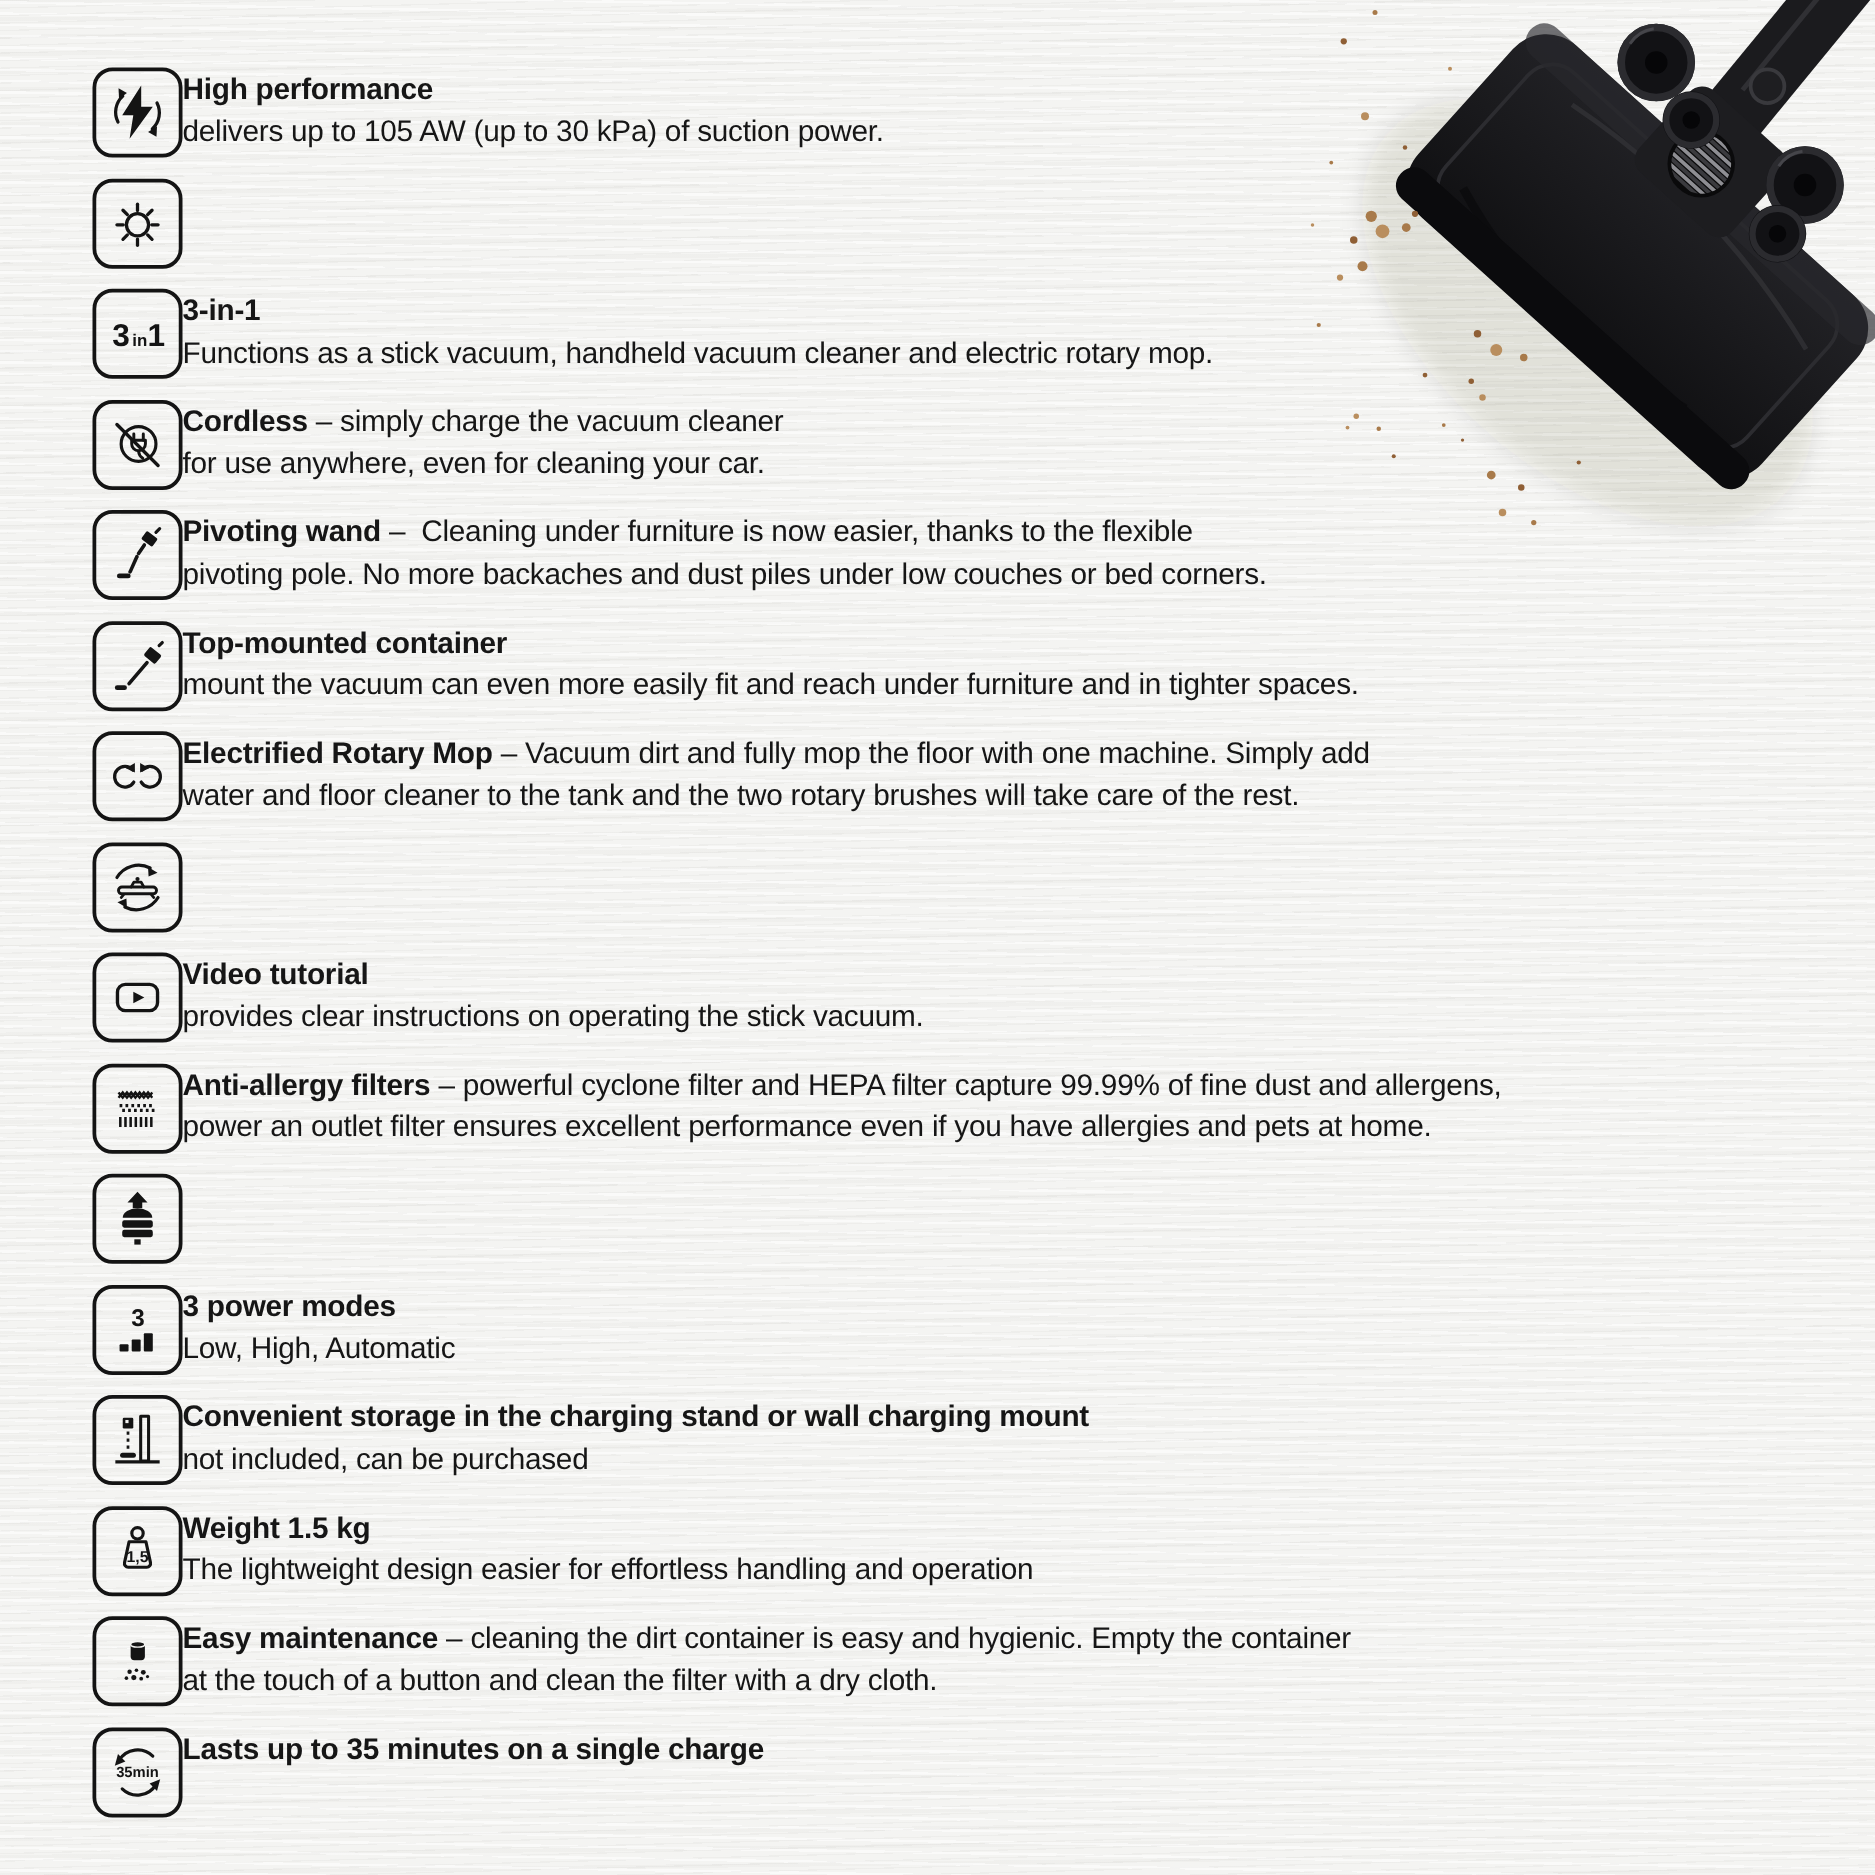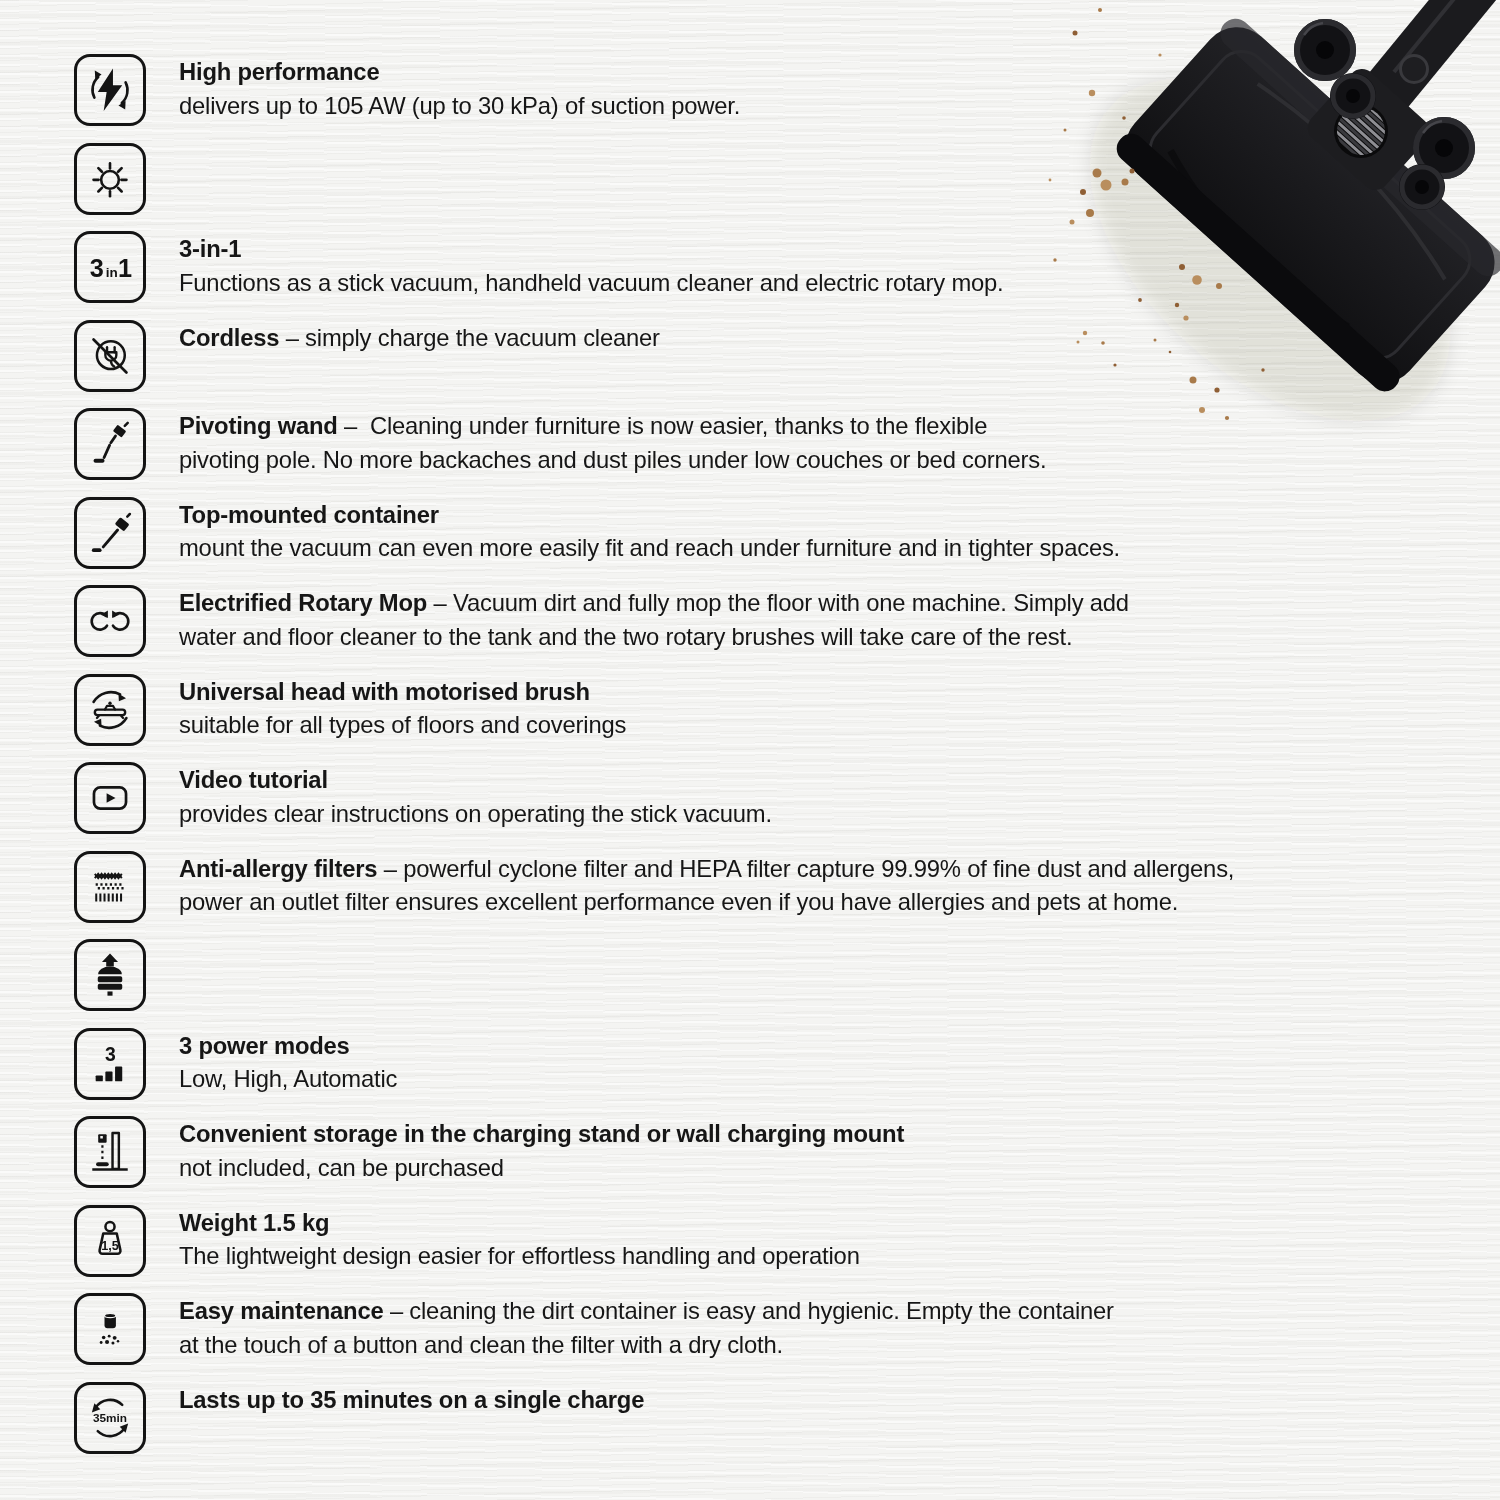--- a/index.html
+++ b/index.html
@@ -15,21 +15,21 @@
       repeating-linear-gradient(181deg, rgba(255,255,255,.55) 0 2px, transparent 2px 9px),
       repeating-linear-gradient(179.3deg, rgba(135,132,122,.04) 0 3px, transparent 3px 14px);
   }
   .photo{position:absolute;top:0;right:0;z-index:1;pointer-events:none;}
   .features{position:absolute;left:74px;top:54px;z-index:2;}
   .row{display:flex;align-items:flex-start;height:88.5px;}
   .icon-box{
     width:66px;height:66px;flex:none;border:3.6px solid #141414;border-radius:16px;
     display:flex;align-items:center;justify-content:center;background:transparent;
   }
-  .txt{margin-left:33px;padding-top:1px;}
+  .txt{padding-top:1px;}
   .l1,.l2{white-space:pre;font-size:23.8px;line-height:33.5px;letter-spacing:-0.2px;}
   .b{font-weight:bold;}
 </style>
 </head>
 <body>
 
 <div class="page">
   <div class="texture"></div>
 
   <svg class="photo" width="480" height="470" viewBox="0 0 480 470">
@@ -185,20 +185,21 @@
      <path d="M28.5 21.5 v6"></path>
               <path d="M37.5 21.5 v6"></path>
      <path d="M26.5 27.5 h13 v3.5 a6.5 6.5 0 0 1 -13 0 Z"></path>
      <path d="M33 38 q0.5 4.5 4 6.5"></path>
             </g>
    <path d="M12.5 12.5 L51.5 51.5" stroke="#141414" stroke-width="3.2" stroke-linecap="round"></path>
           </svg>
         </div>
       <div class="txt">
         <div class="l1"><span class="b t-title">Cordless</span><span class="t-inline"> – simply charge the vacuum cleaner</span></div>
+        <div class="l2 t-line2">for use anywhere, even for cleaning your car.</div>
       </div>
     </div>
 
     <div class="row">
       <div class="icon-box">
           <svg width="54" height="54" viewBox="0 0 64 64">
    <rect x="12.5" y="49.5" width="13" height="4.6" rx="2.3" fill="#141414"></rect>
    <path d="M25 48 L31.5 33.5" stroke="#141414" stroke-width="3.4" stroke-linecap="round"></path>
    <path d="M33 30.5 L38.5 22.5" stroke="#141414" stroke-width="3.4" stroke-linecap="round"></path>
    <g transform="rotate(37 43.5 16.5)">
@@ -251,24 +252,20 @@
    <path d="M12.5 22.5 A24 24 0 0 1 44 13.5" stroke="#141414" fill="none" stroke-linecap="round" stroke-linejoin="round" stroke-width="3"></path>
    <polygon points="51,18 42,12.5 42.5,21.5" fill="#141414"></polygon>
    <path d="M51.5 41.5 A24 24 0 0 1 20 50.5" stroke="#141414" fill="none" stroke-linecap="round" stroke-linejoin="round" stroke-width="3"></path>
    <polygon points="13,46 22,51.5 21.5,42.5" fill="#141414"></polygon>
    <path d="M26 31.5 l2.5 -4.5 h7 l2.5 4.5" stroke="#141414" fill="none" stroke-linecap="round" stroke-linejoin="round" stroke-width="2.6"></path>
    <circle cx="32" cy="24" r="2" fill="#141414"></circle>
    <rect x="14" y="31.5" width="36" height="6.5" rx="3.2" stroke="#141414" fill="none" stroke-linecap="round" stroke-linejoin="round" stroke-width="2.8"></rect>
    <path d="M19 38.5 l-2.5 3 M45 38.5 l2.5 3" stroke="#141414" fill="none" stroke-linecap="round" stroke-linejoin="round" stroke-width="2.6"></path>
           </svg>
         </div>
-      <div class="txt">
-        <div class="l1"><span class="b t-title">Universal head with motorised brush</span><span class="t-inline"></span></div>
-        <div class="l2 t-line2">suitable for all types of floors and coverings</div>
-      </div>
     </div>
 
     <div class="row">
       <div class="icon-box">
           <svg width="54" height="54" viewBox="0 0 64 64">
    <rect x="13" y="19.5" width="38" height="25" rx="7.5" stroke="#141414" fill="none" stroke-linecap="round" stroke-linejoin="round" stroke-width="3.2"></rect>
    <polygon points="28,26.5 28,37.5 38.5,32" fill="#141414"></polygon>
           </svg>
         </div>
       <div class="txt">

